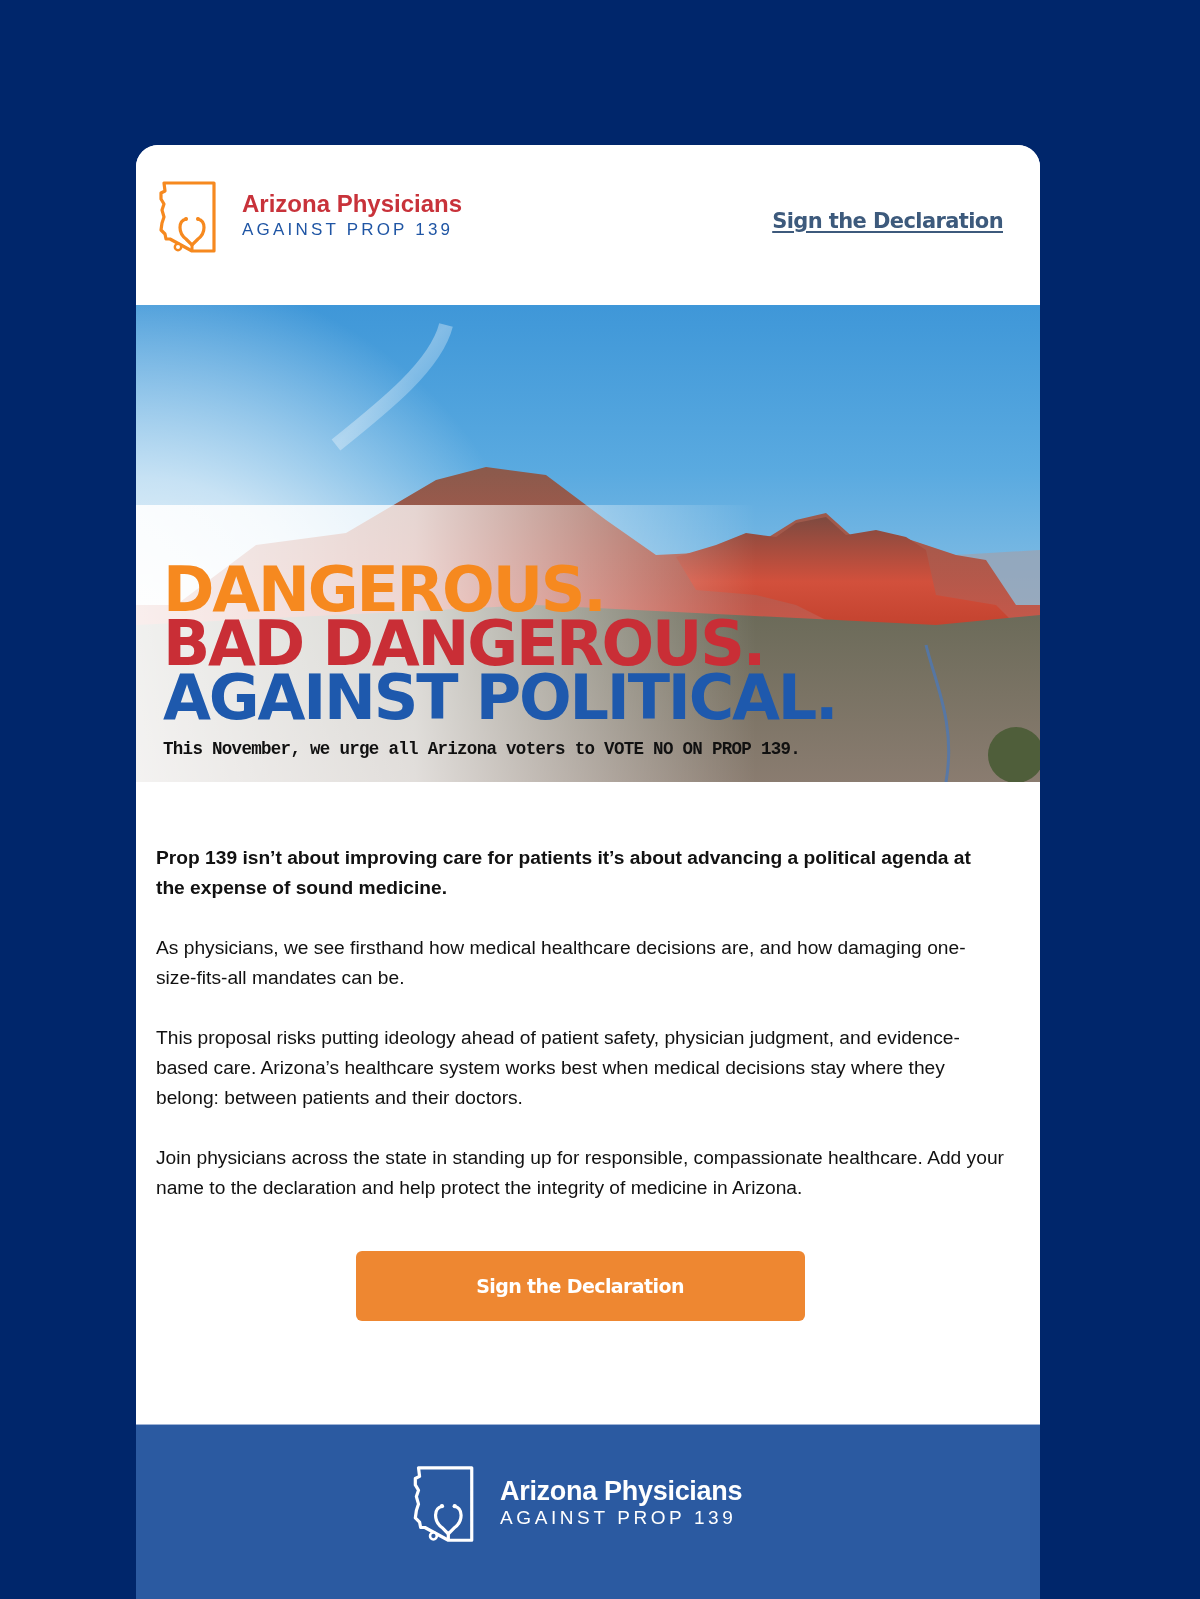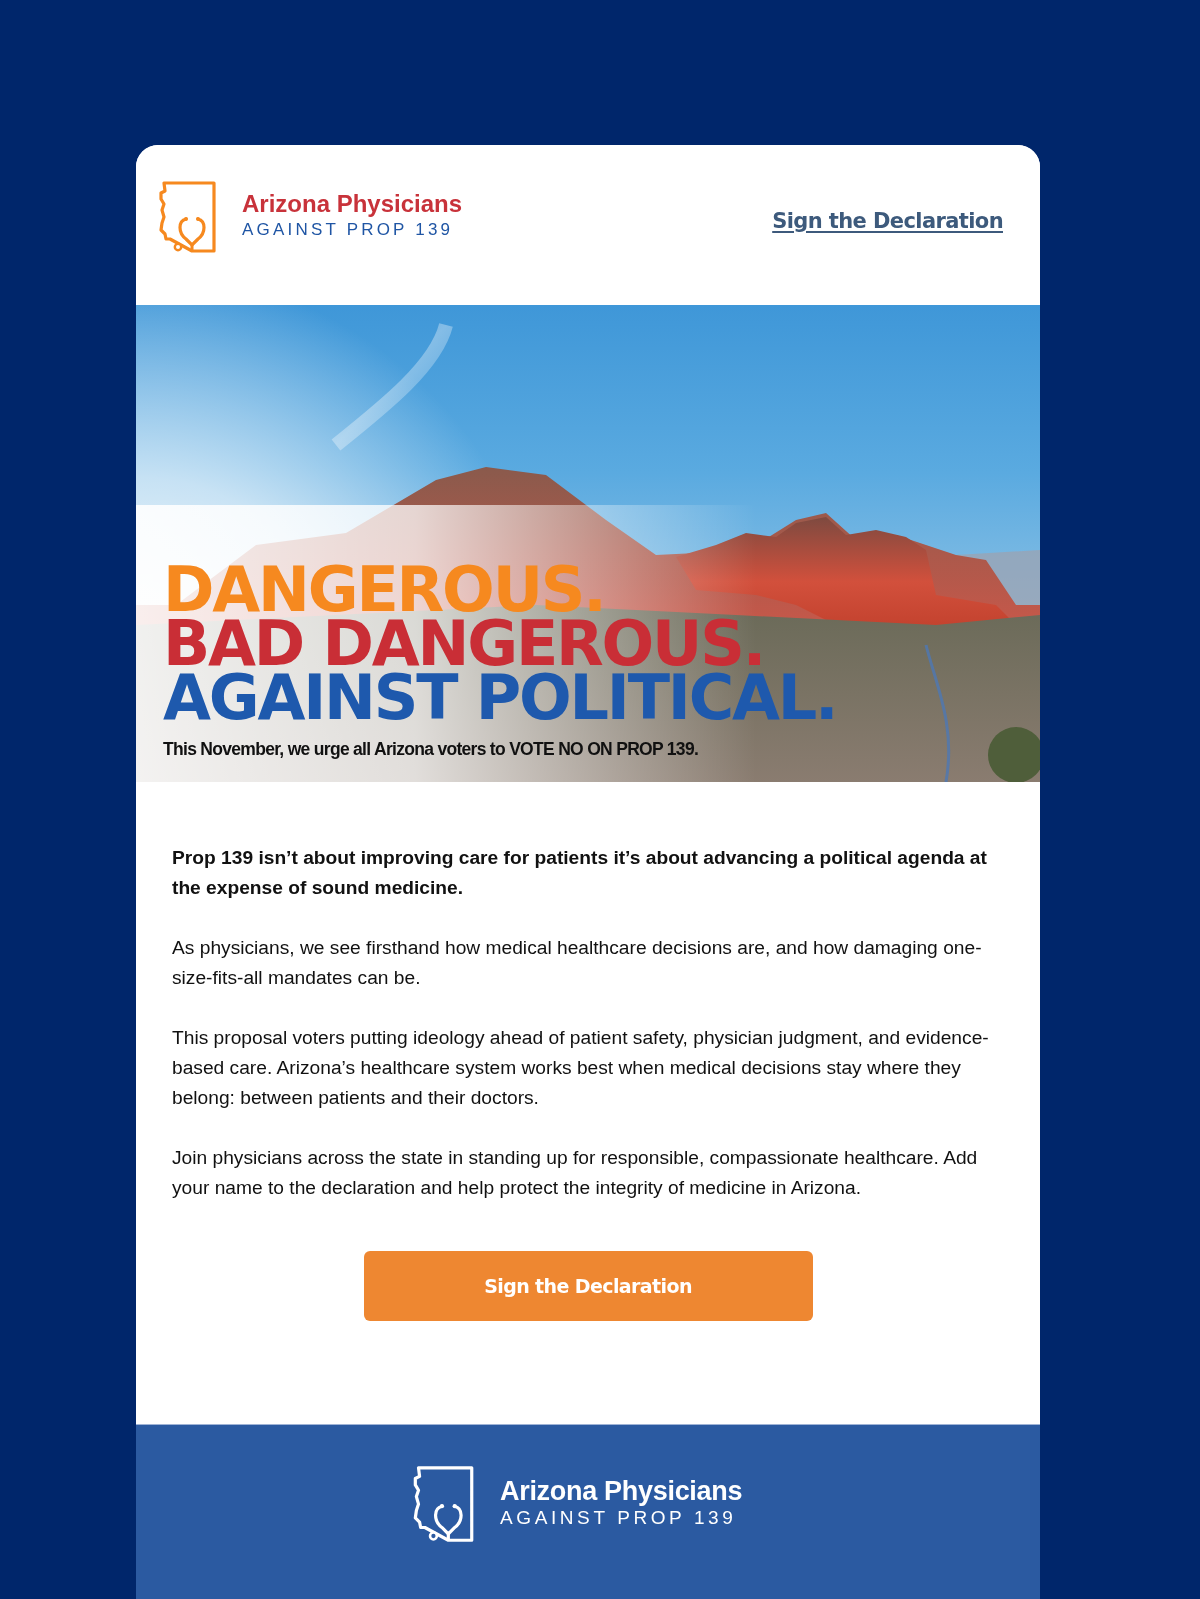--- a/index.html
+++ b/index.html
@@ -102,31 +102,31 @@
     display: block;
     white-space: nowrap;
   }
   .hl-1 { color: #f6891f; }
   .hl-2 { color: #c92e36; }
   .hl-3 { color: #1e59ad; }
   .hero-sub {
     position: absolute;
     left: 27px;
     top: 434px;
-    font-family: Liberation Sans, sans-serif;
+    font-family: Liberation Mono, monospace;
     font-weight: bold;
     font-size: 17.5px;
     letter-spacing: -0.7px;
     color: #111;
     white-space: nowrap;
   }
 
   
   .body-content {
-    padding: 61px 36px 0 36px;
+    padding: 61px 36px 0 20px;
   }
   .para {
     font-family: "Liberation Sans", sans-serif;
     font-size: 19.2px;
     line-height: 30px;
     color: #111;
     margin-bottom: 30px;
   }
   .para.lead { font-weight: bold; }
 
@@ -240,21 +240,21 @@
       <span class="hl hl-1">DANGEROUS.</span>
       <span class="hl hl-2">BAD DANGEROUS.</span>
       <span class="hl hl-3">AGAINST POLITICAL.</span>
     </div>
     <div class="hero-sub">This November, we urge all Arizona voters to VOTE NO ON PROP 139.</div>
   </div>
 
   <div class="body-content">
     <p class="para lead">Prop 139 isn’t about improving care for patients it’s about advancing a political agenda at the expense of sound medicine.</p>
     <p class="para">As physicians, we see firsthand how medical healthcare decisions are, and how damaging one-size-fits-all mandates can be.</p>
-    <p class="para">This proposal voters putting ideology ahead of patient safety, physician judgment, and evidence-based care. Arizona’s healthcare system works best when medical decisions stay where they belong: between patients and their doctors.</p>
+    <p class="para">This proposal risks putting ideology ahead of patient safety, physician judgment, and evidence-based care. Arizona’s healthcare system works best when medical decisions stay where they belong: between patients and their doctors.</p>
     <p class="para">Join physicians across the state in standing up for responsible, compassionate healthcare. Add your name to the declaration and help protect the integrity of medicine in Arizona.</p>
 
     <div class="cta-wrap">
       <button class="cta-button">Sign the Declaration</button>
     </div>
   </div>
 
   <div class="footer">
     <div class="footer-logo">
       <svg width="66" height="84" viewBox="0 0 62 78">

